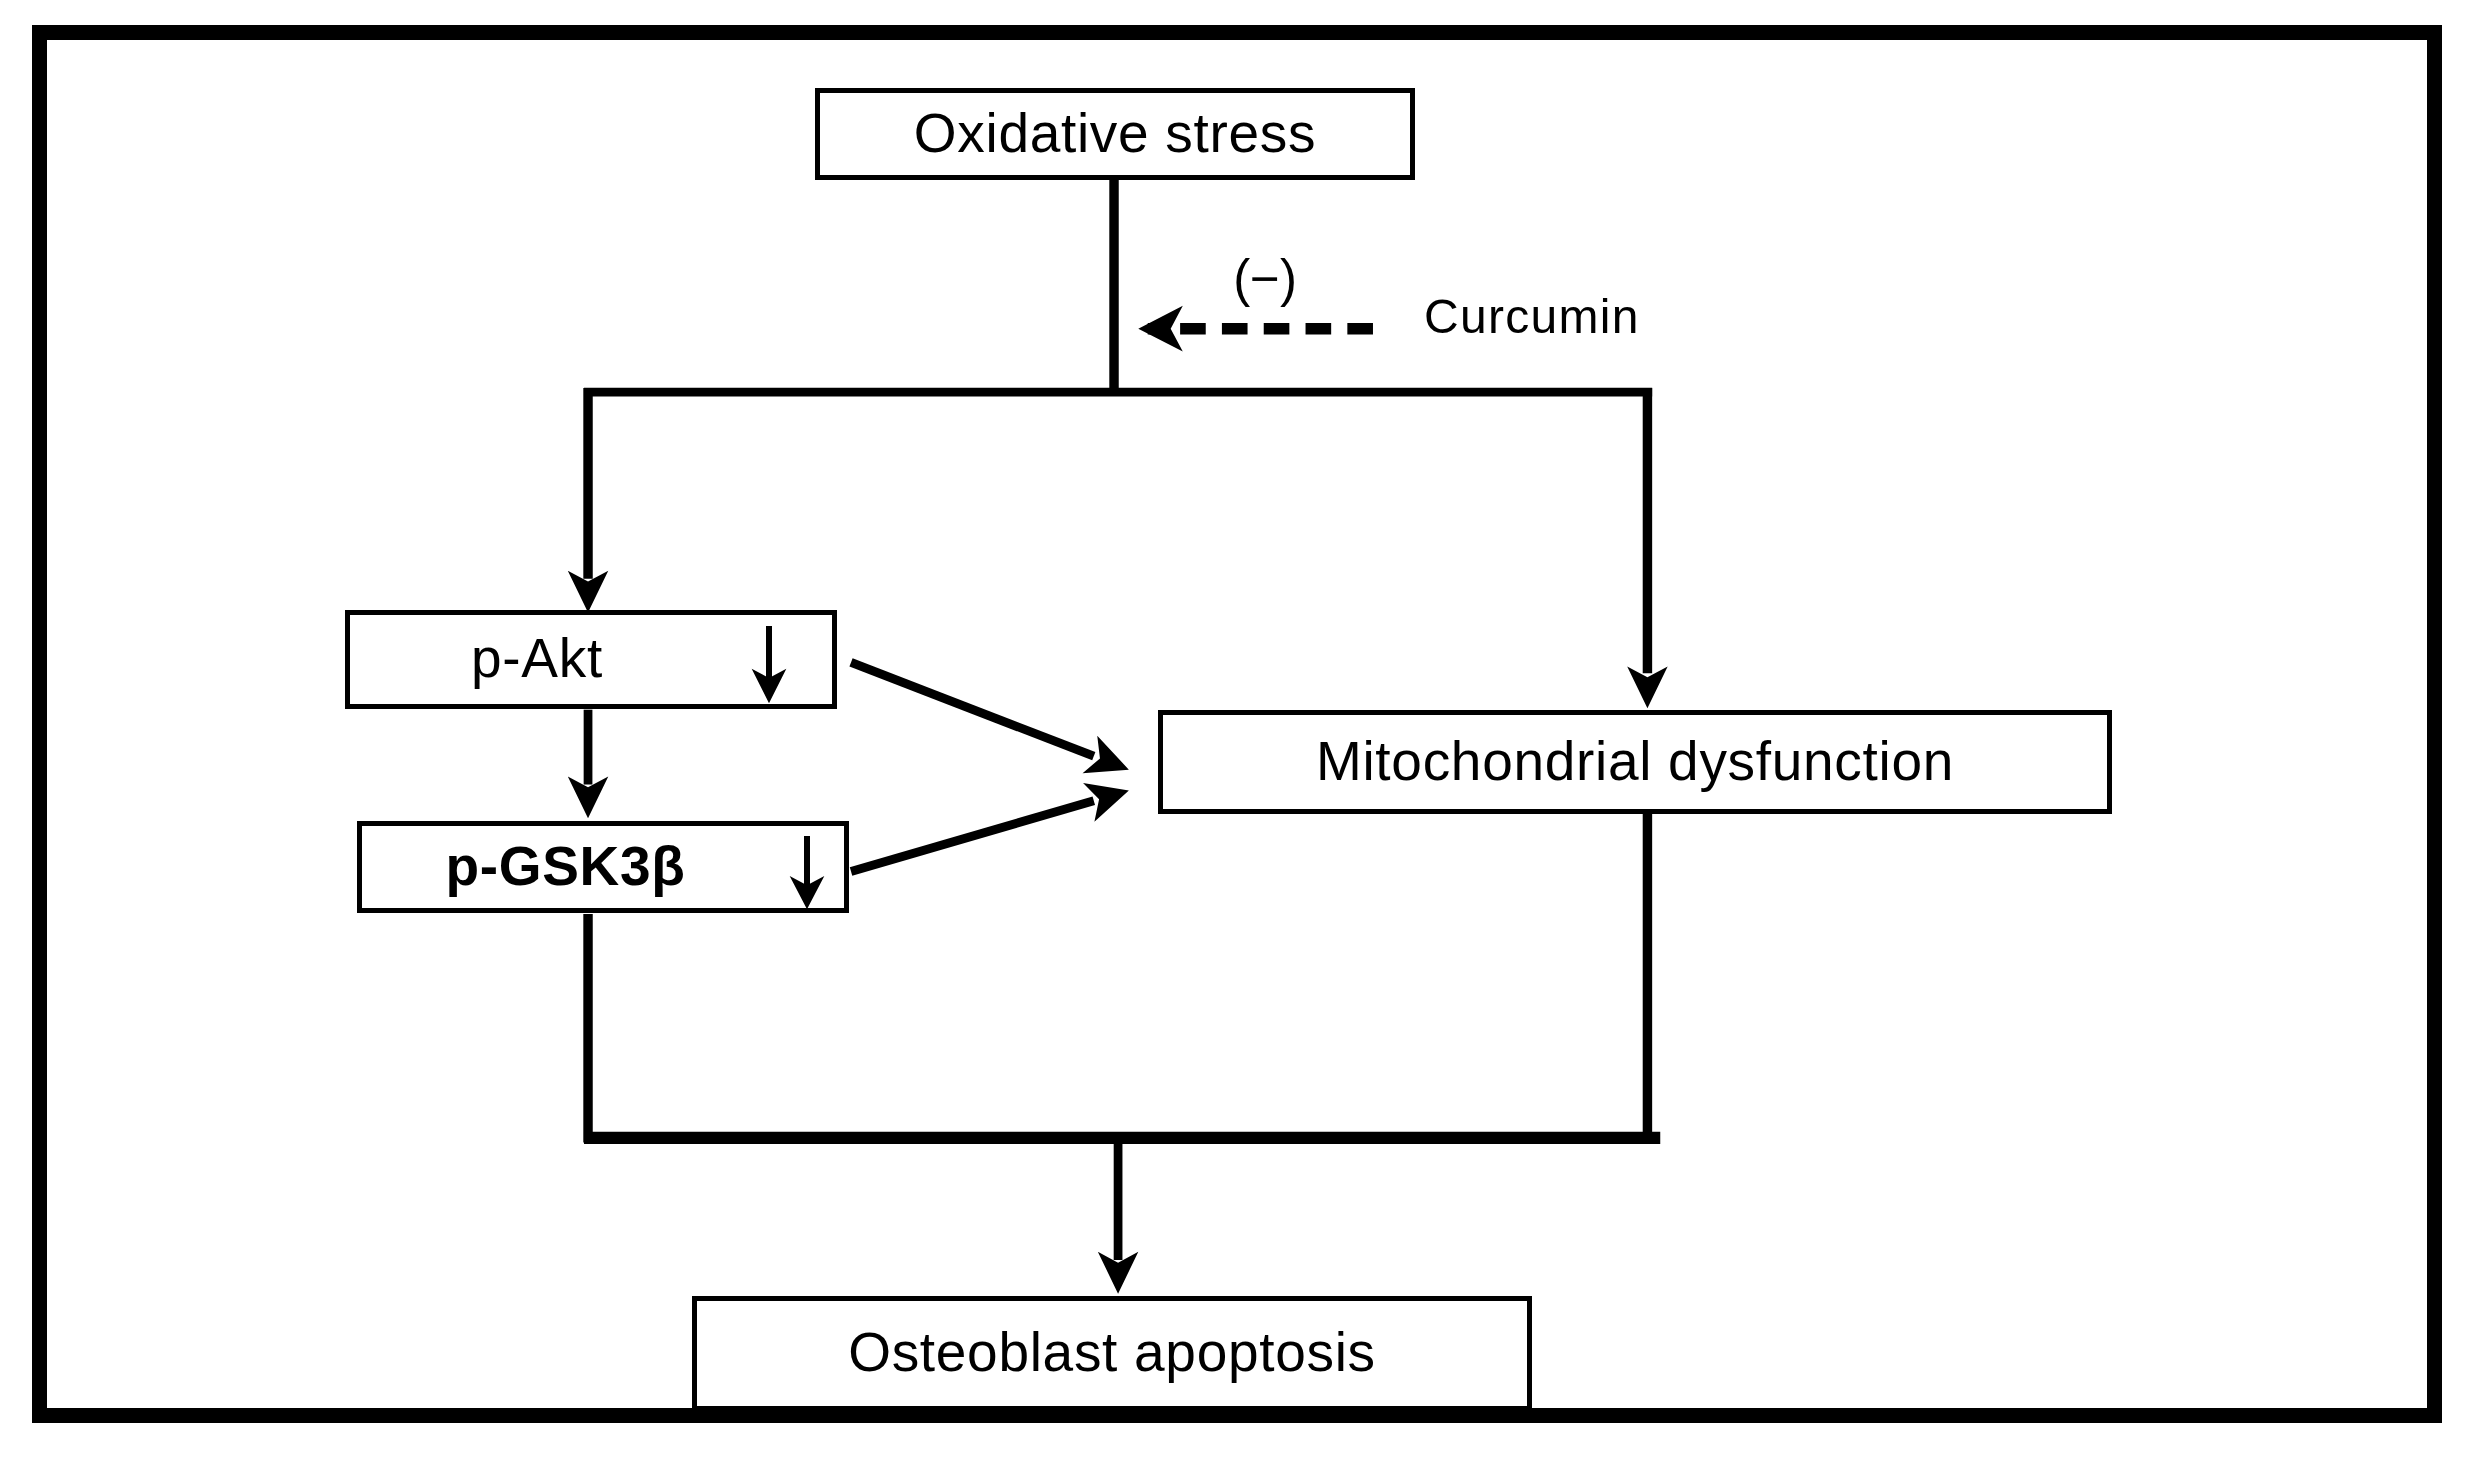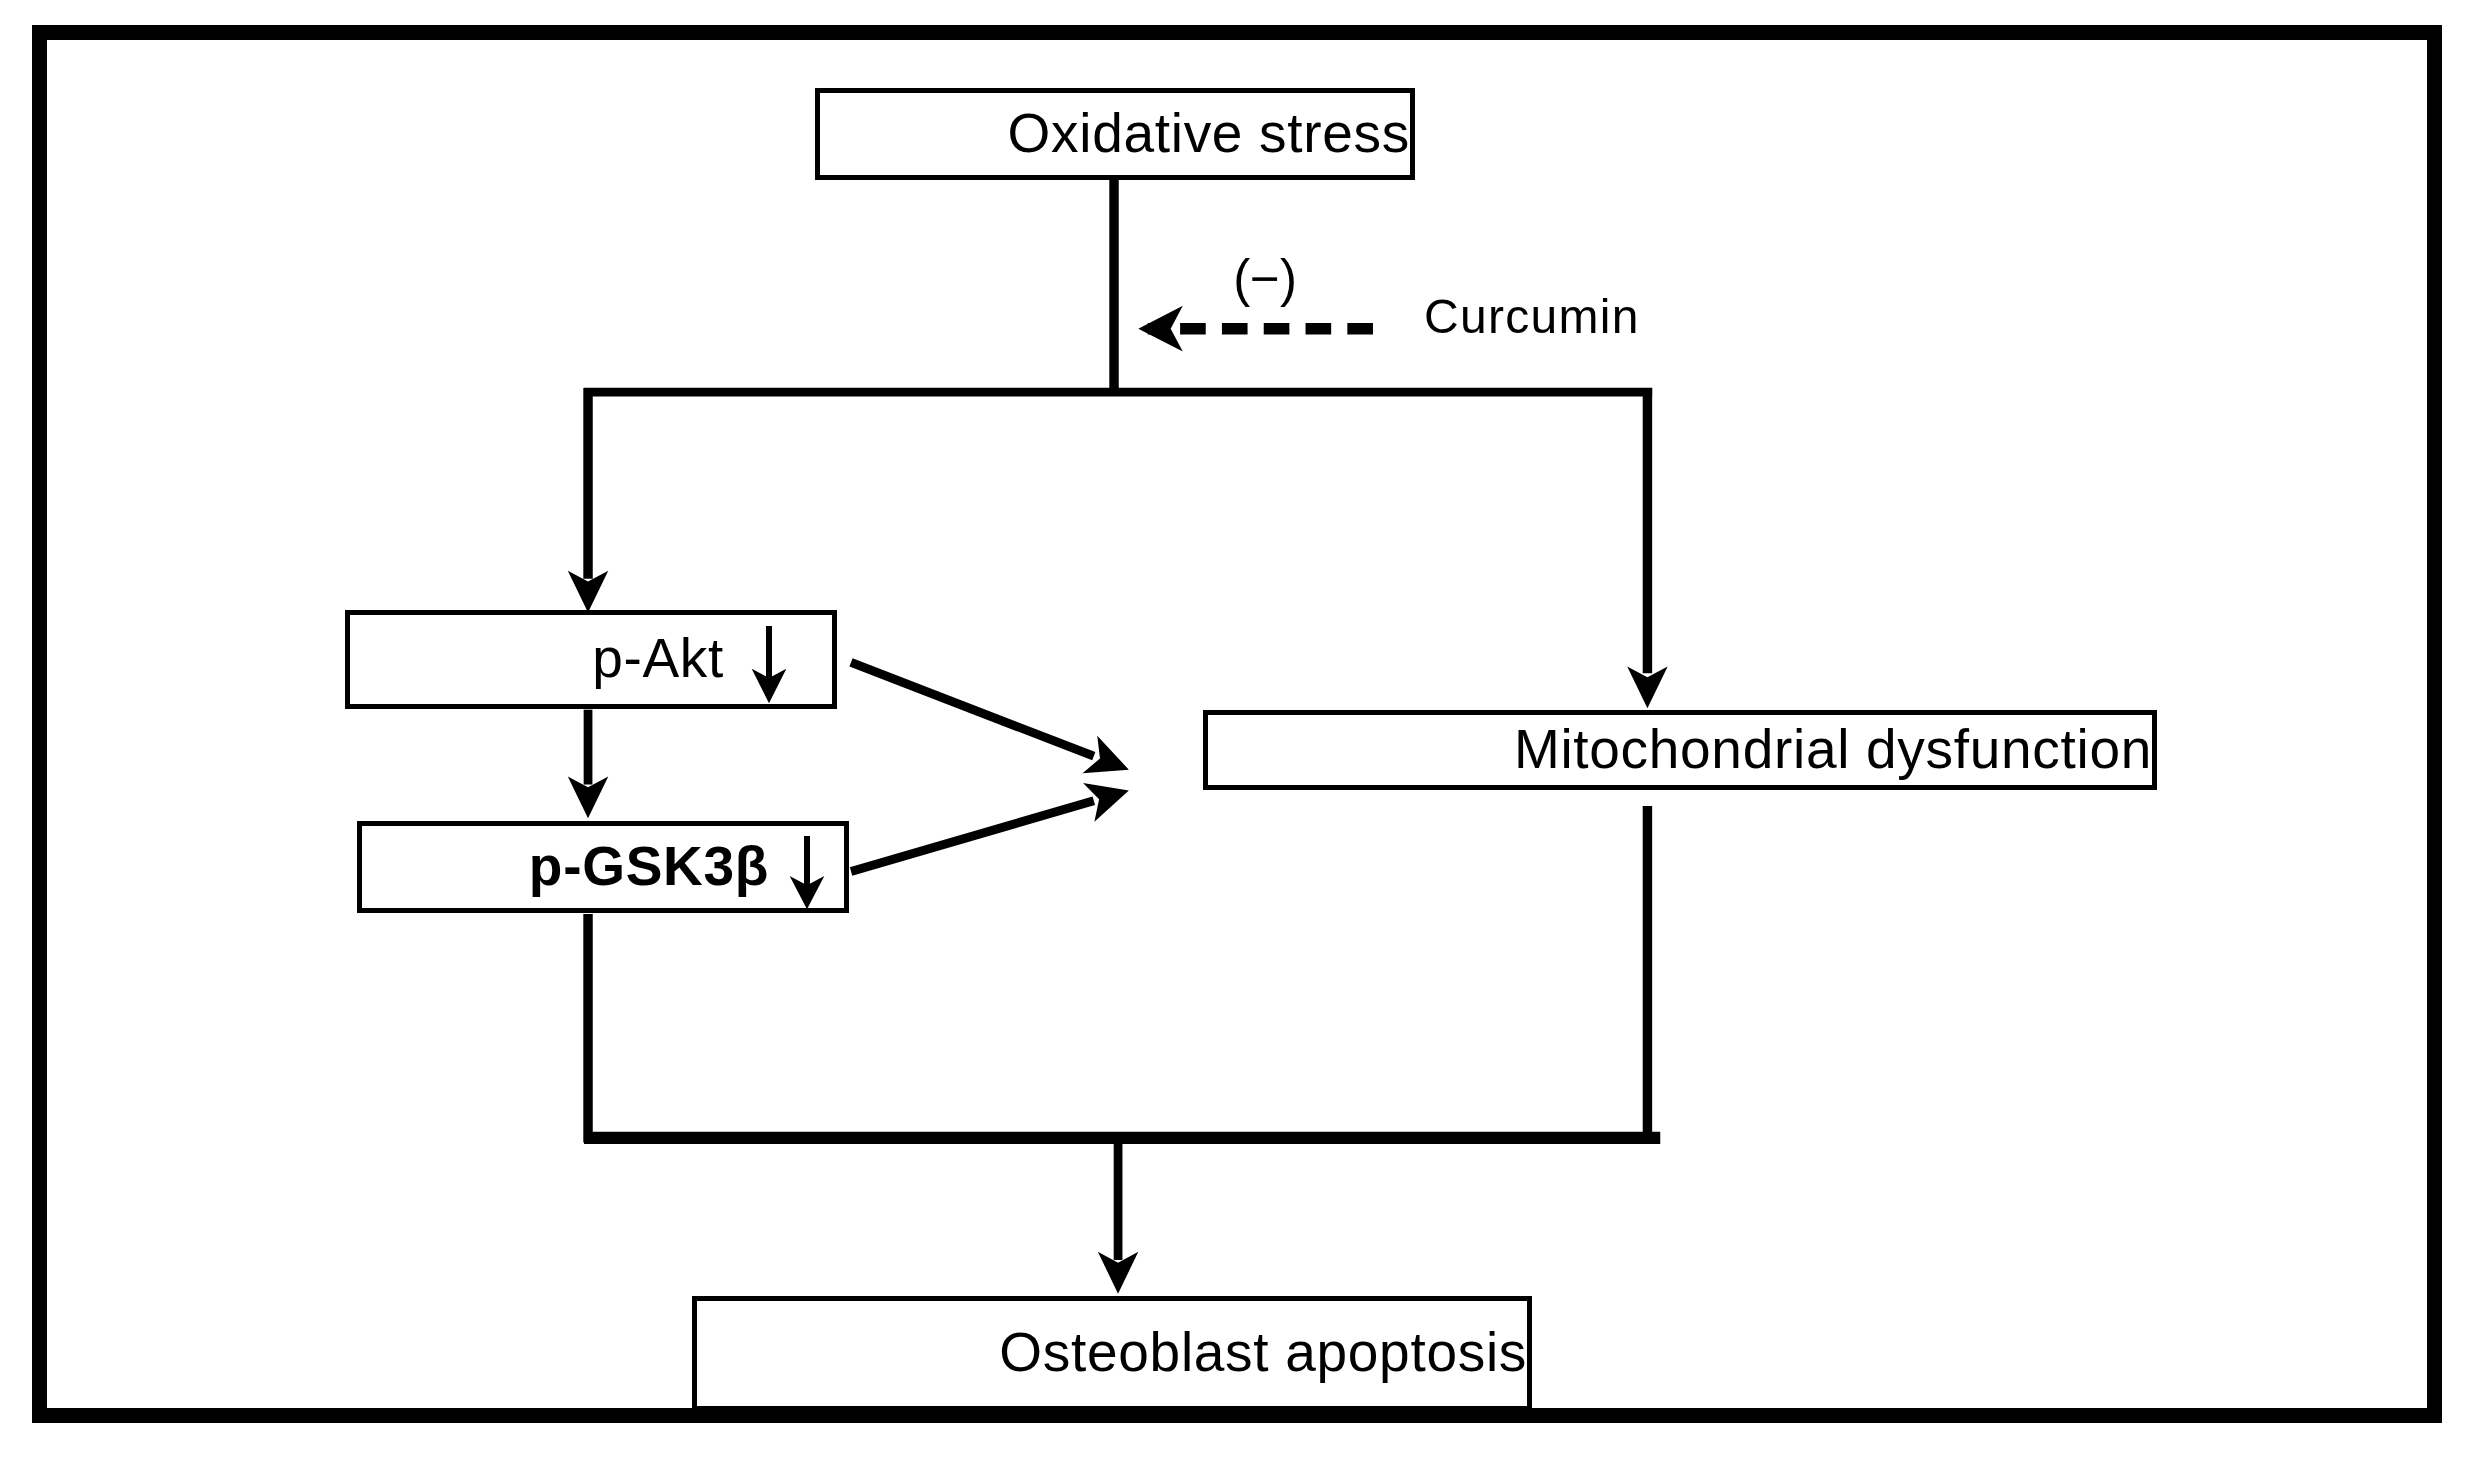--- a/index.html
+++ b/index.html
@@ -21,30 +21,30 @@
     background: #ffffff;
   }
   #wires { position: absolute; left: 0; top: 0; width: 2487px; height: 1478px; }
   .node {
     position: absolute;
     border: 5.4px solid #000000;
     box-sizing: border-box;
     background: #ffffff;
     display: flex;
     align-items: center;
-    justify-content: flex-end;
+    justify-content: center;
     font-size: 55px;
     letter-spacing: 0.7px;
     white-space: nowrap;
   }
   .node .label { position: relative; top: -1.3px; }
   #node-oxidative      { left: 815px; top: 88px;  width: 600px;  height: 92px; }
   #node-p-akt          { left: 345px;  top: 610px;  width: 492px;  height: 99px; }
   #node-p-gsk3b        { left: 357px;  top: 821px; width: 492px;  height: 92px; }
-  #node-mitochondrial  { left: 1203px; top: 710px; width: 954px; height: 80px; }
+  #node-mitochondrial  { left: 1158px; top: 710px; width: 954px; height: 104px; }
   #node-osteoblast     { left: 692px; top: 1296px; width: 840px; height: 115px; }
   .decrease-icon { position: absolute; }
   #decrease-akt  { left: 399px; top: 9.4px;  width: 40px; height: 80px; }
   #decrease-gsk  { left: 425px; top: 8px;  width: 40px; height: 76px; }
   .float-label { position: absolute; white-space: nowrap; }
   #label-inhibition {
     left: 1265px; top: 278px;
     transform: translate(-50%, -50%);
     font-size: 51px;
   }

